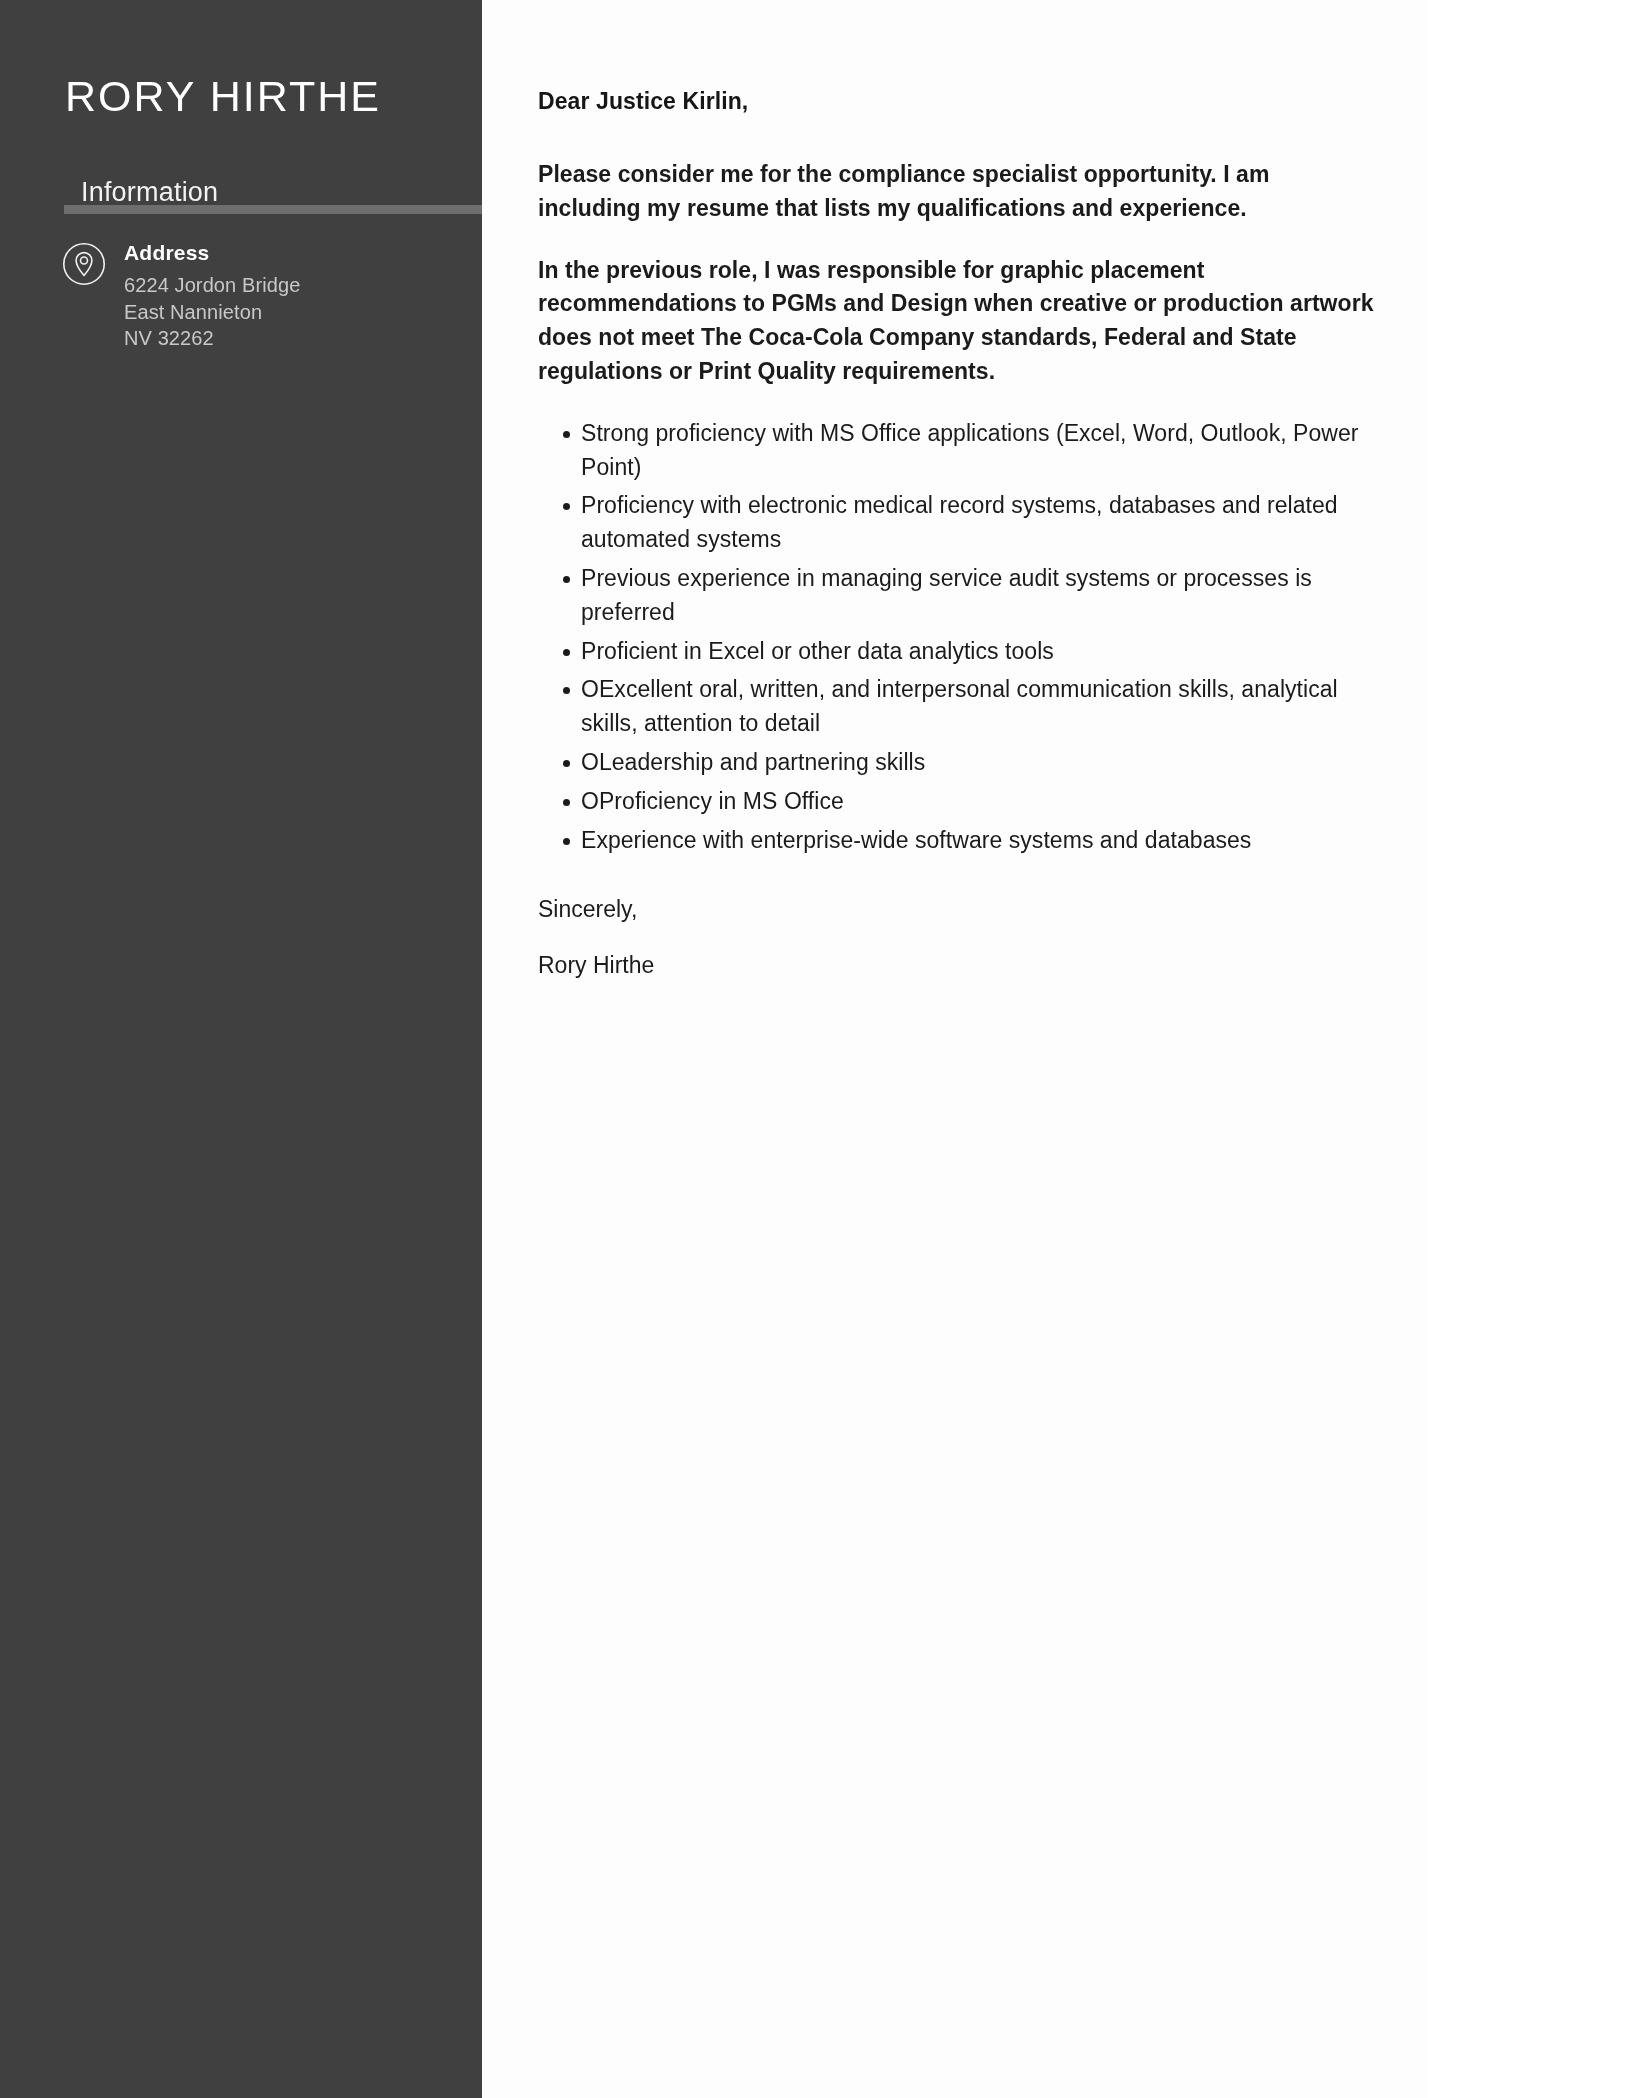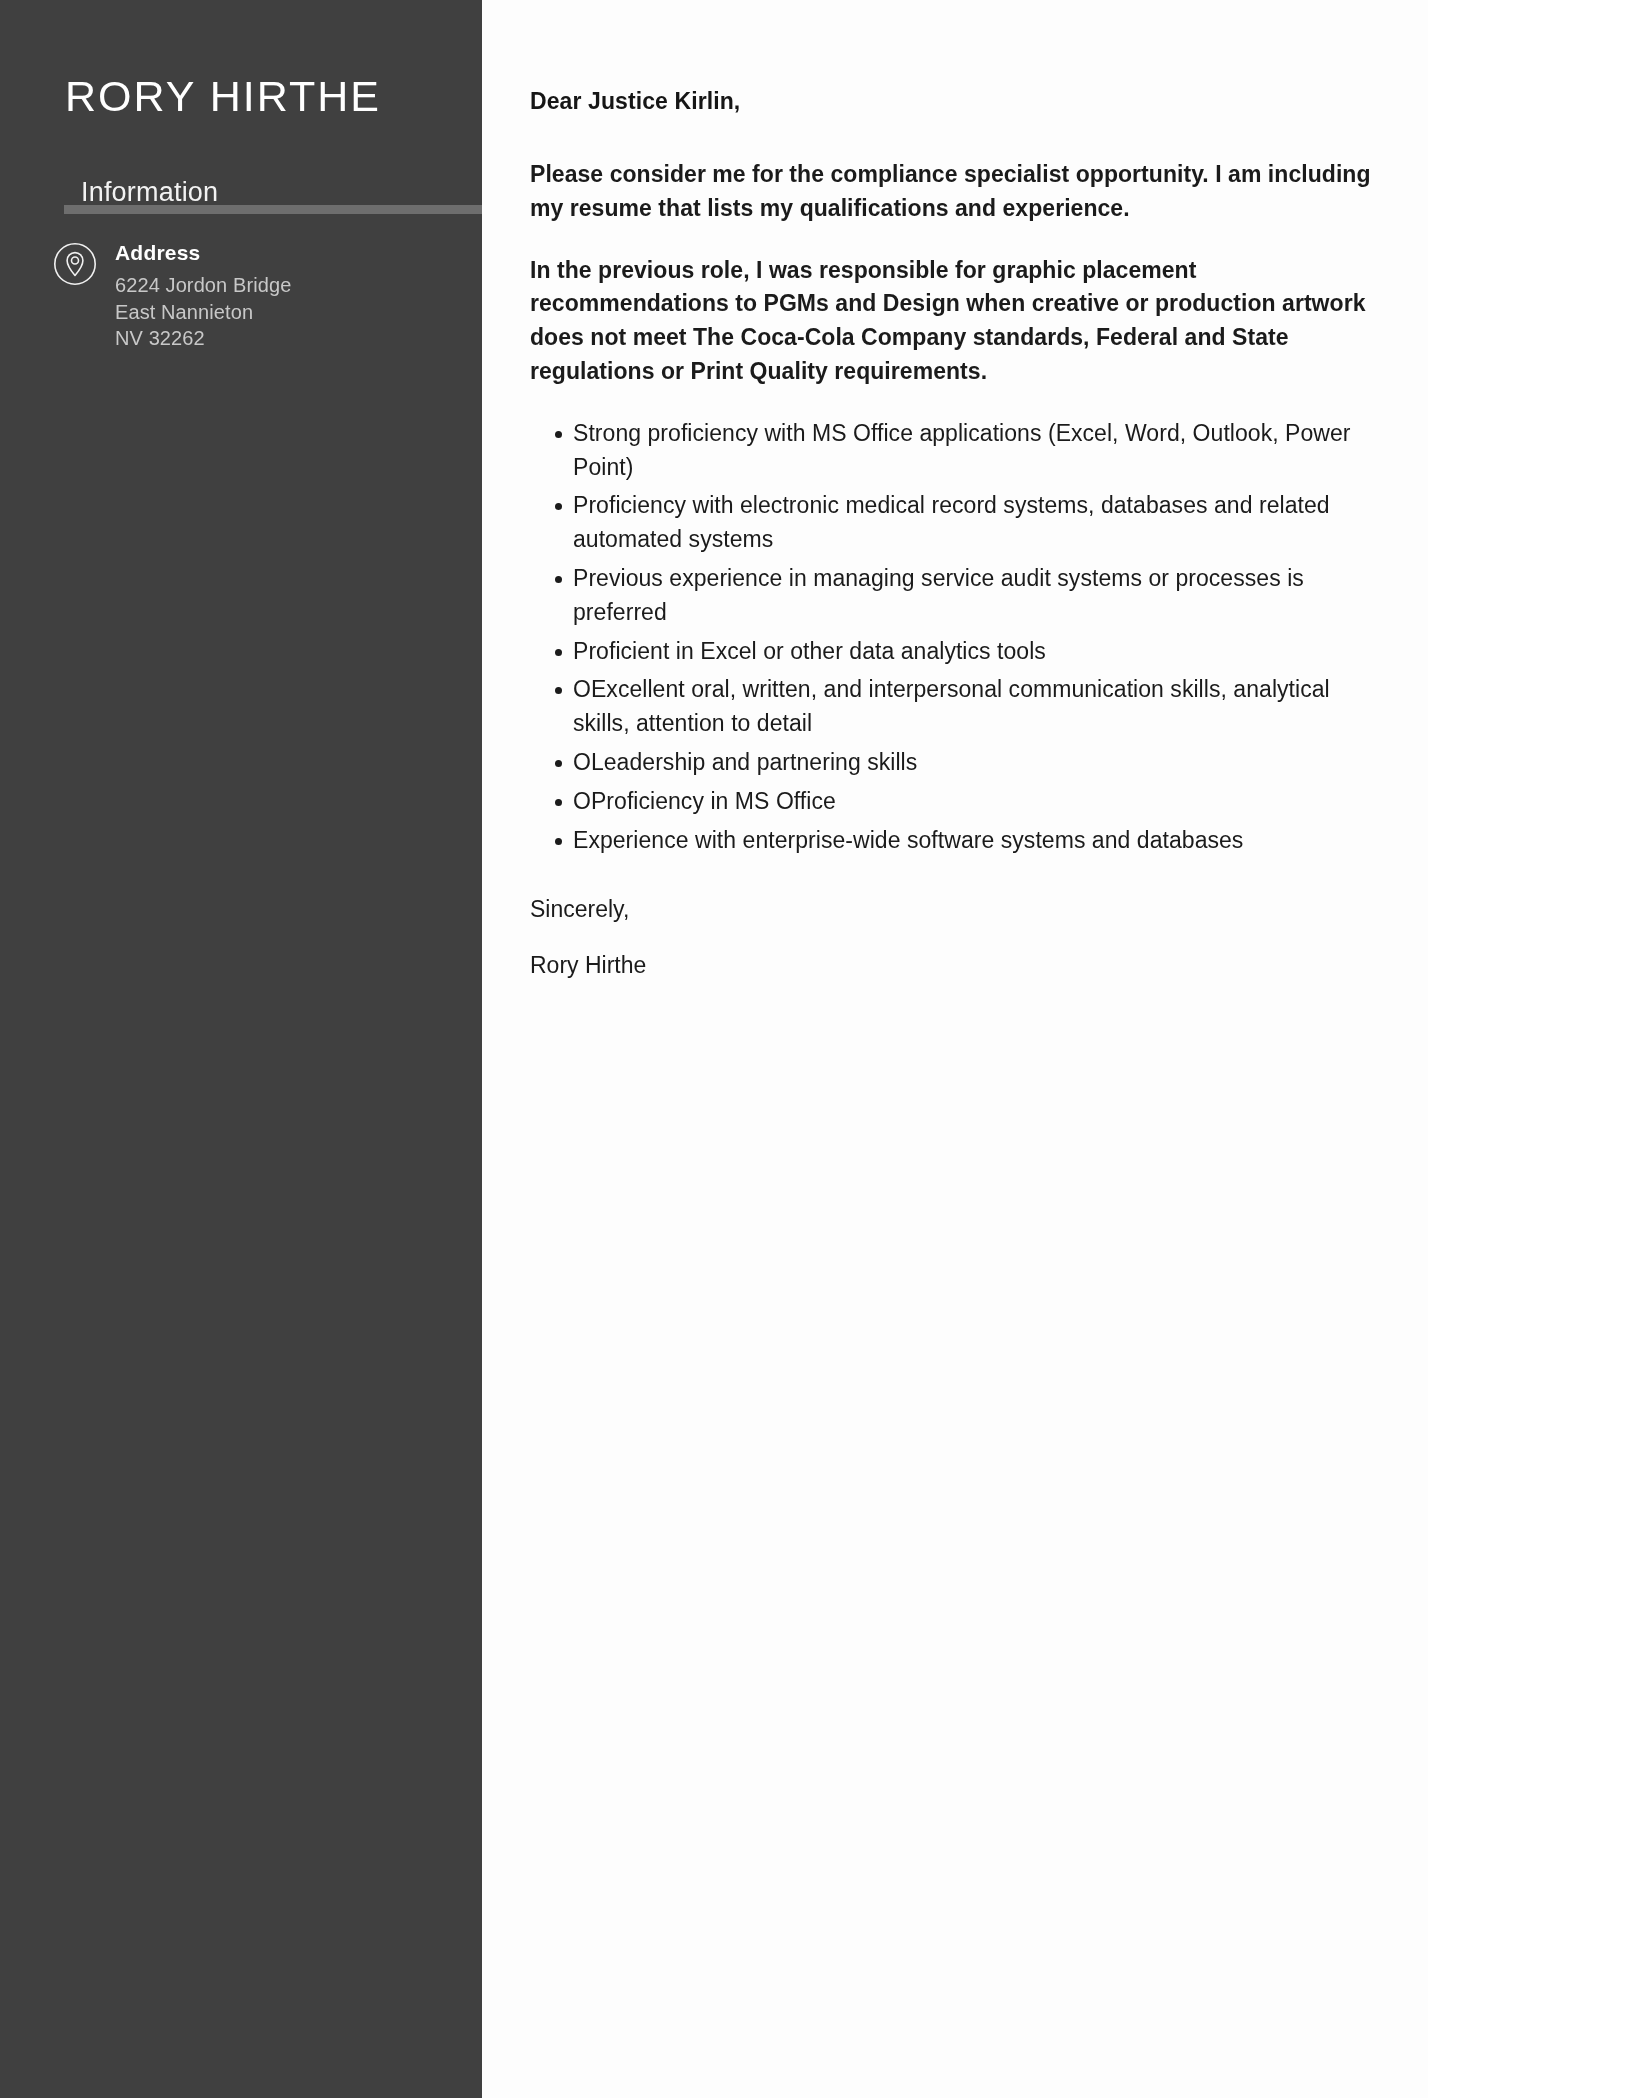--- a/index.html
+++ b/index.html
@@ -62,21 +62,21 @@
     left: 64px;
     width: 418px;
     height: 9px;
     background: #6e6e6e;
   }
 
   
   .contact-block {
     position: absolute;
     top: 240px;
-    left: 53px;
+    left: 62px;
     display: flex;
     align-items: flex-start;
     width: 400px;
   }
 
   .contact-icon {
     width: 44px;
     height: 44px;
     min-width: 44px;
     margin-right: 18px;
@@ -105,20 +105,21 @@
     line-height: 1.32;
     letter-spacing: 0.1px;
   }
 
   
   .letter {
     flex: 1;
     box-sizing: border-box;
     padding: 86px 52px 0 48px;
     position: relative;
+    margin-left: 8px;
   }
 
   .letter-inner {
     max-width: 1035px;
   }
 
   .salutation {
     font-size: 23px;
     font-weight: 700;
     color: #161616;

